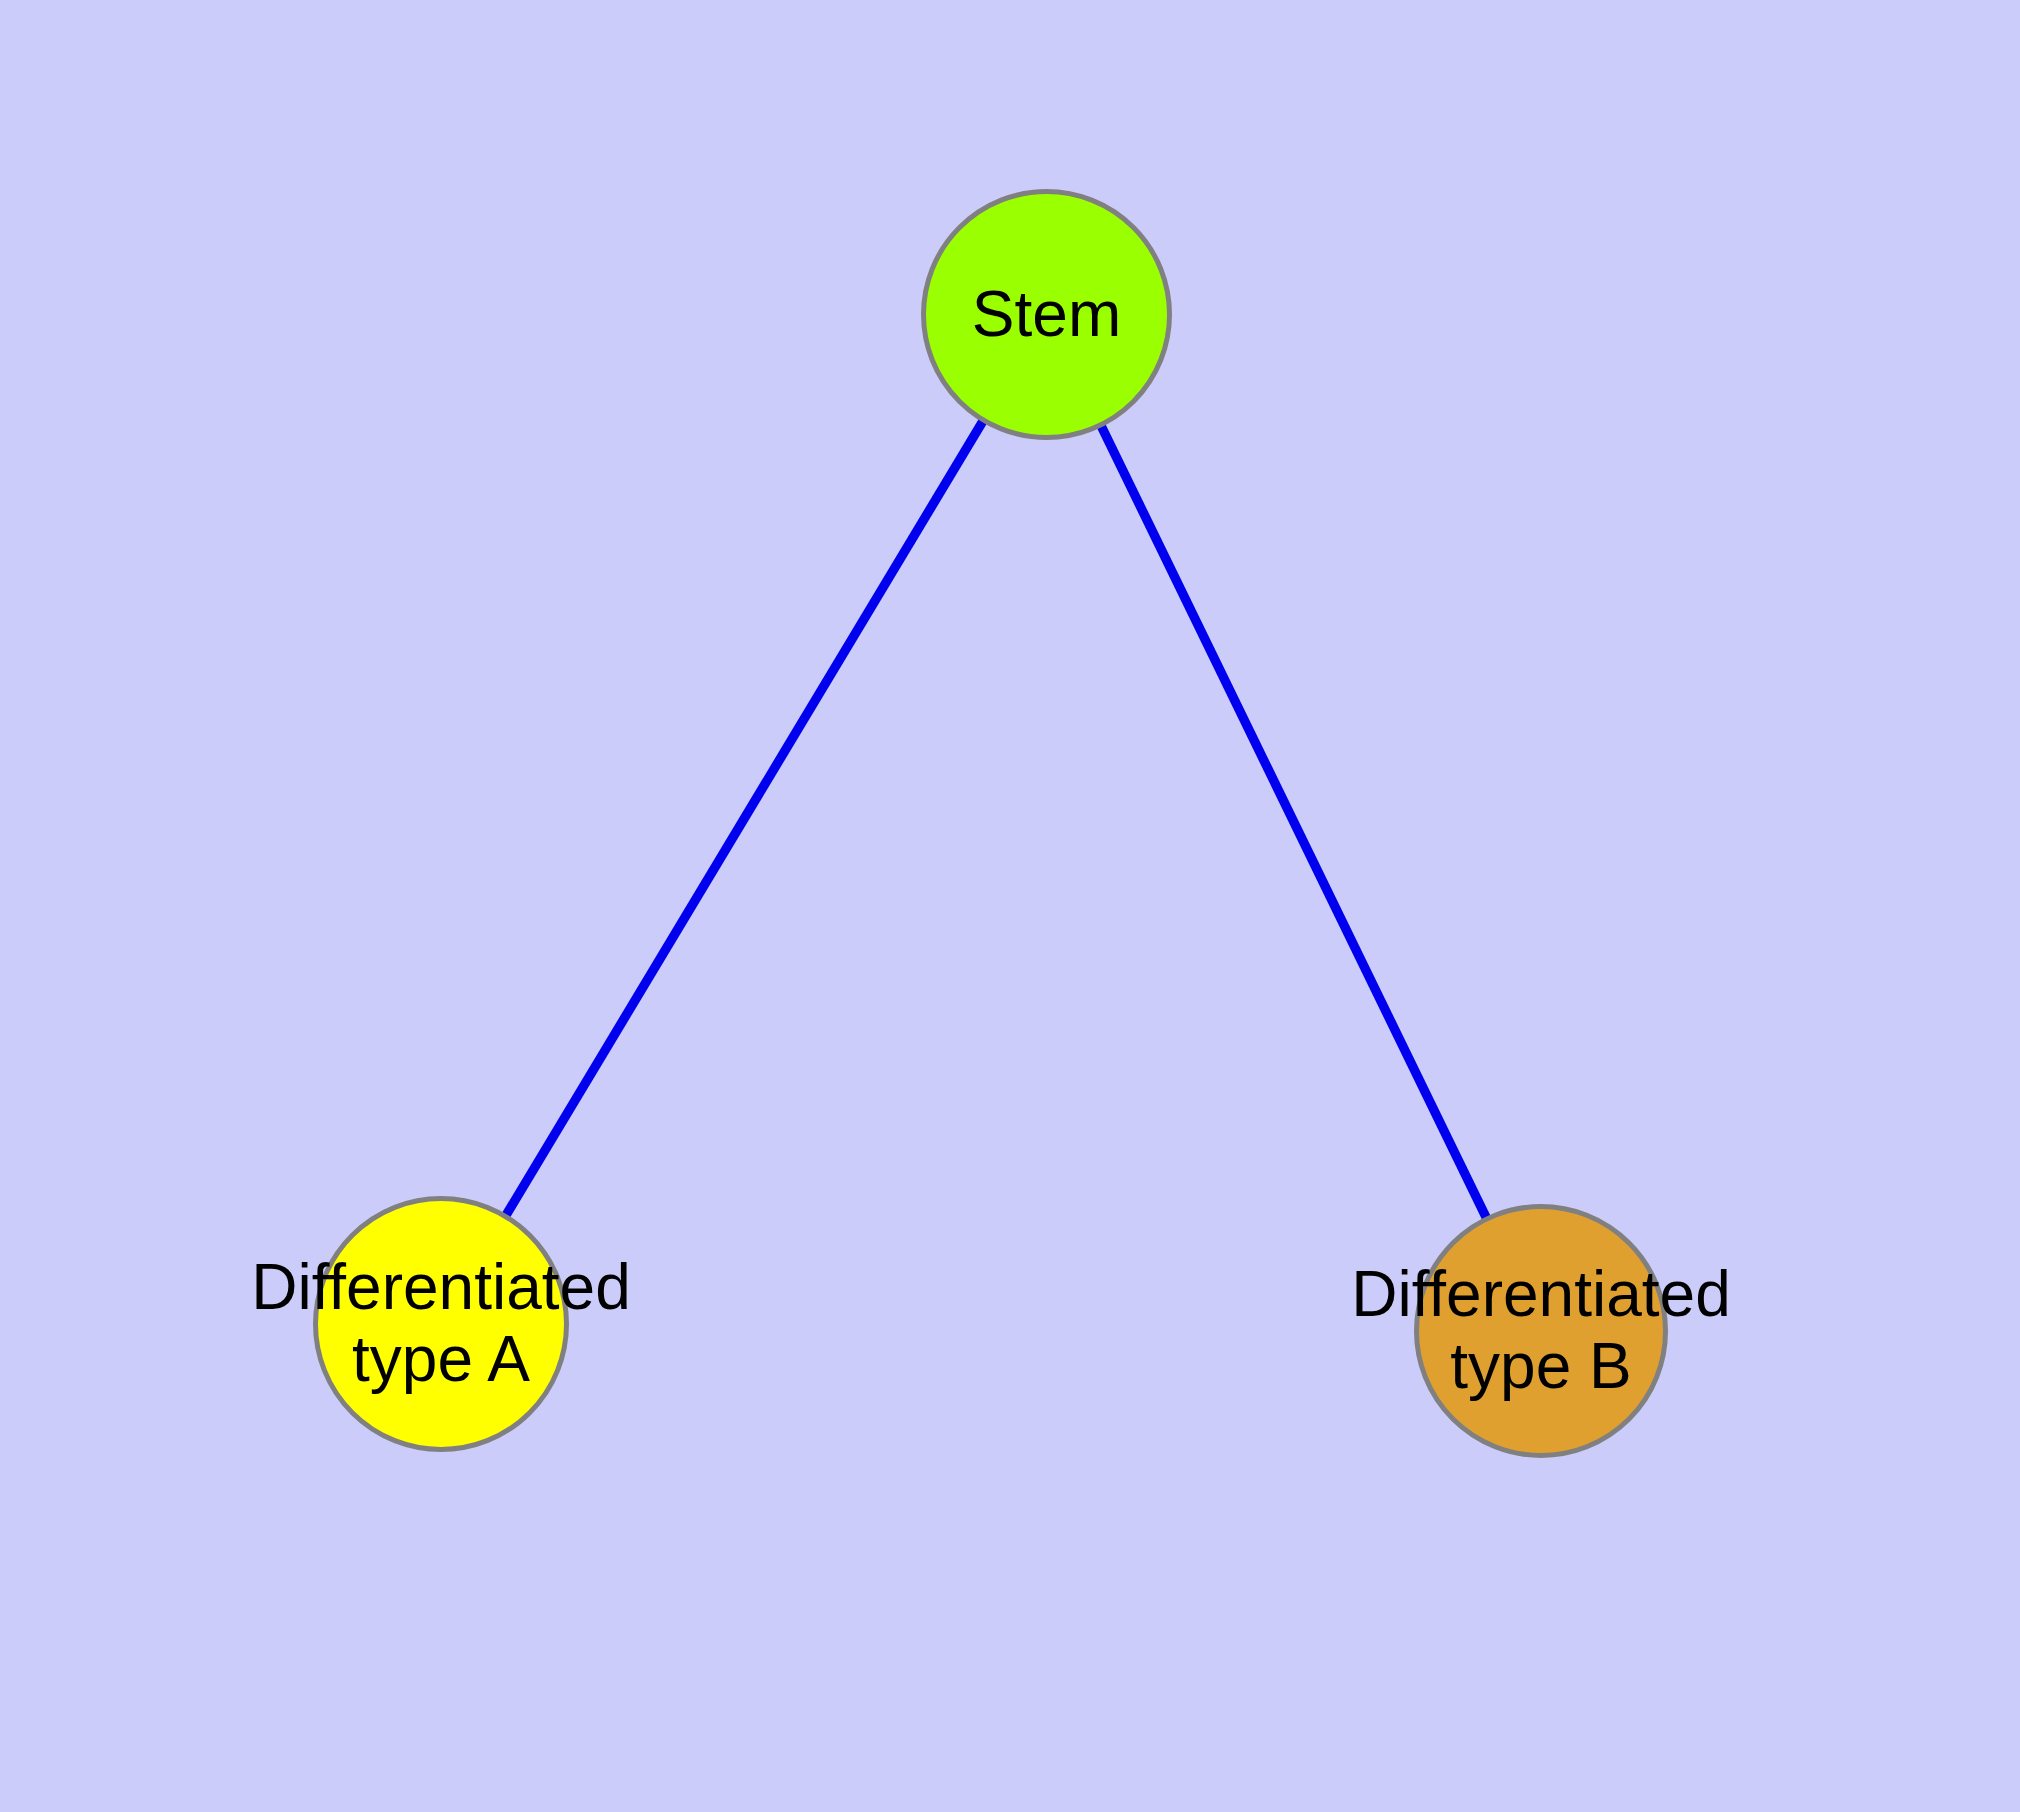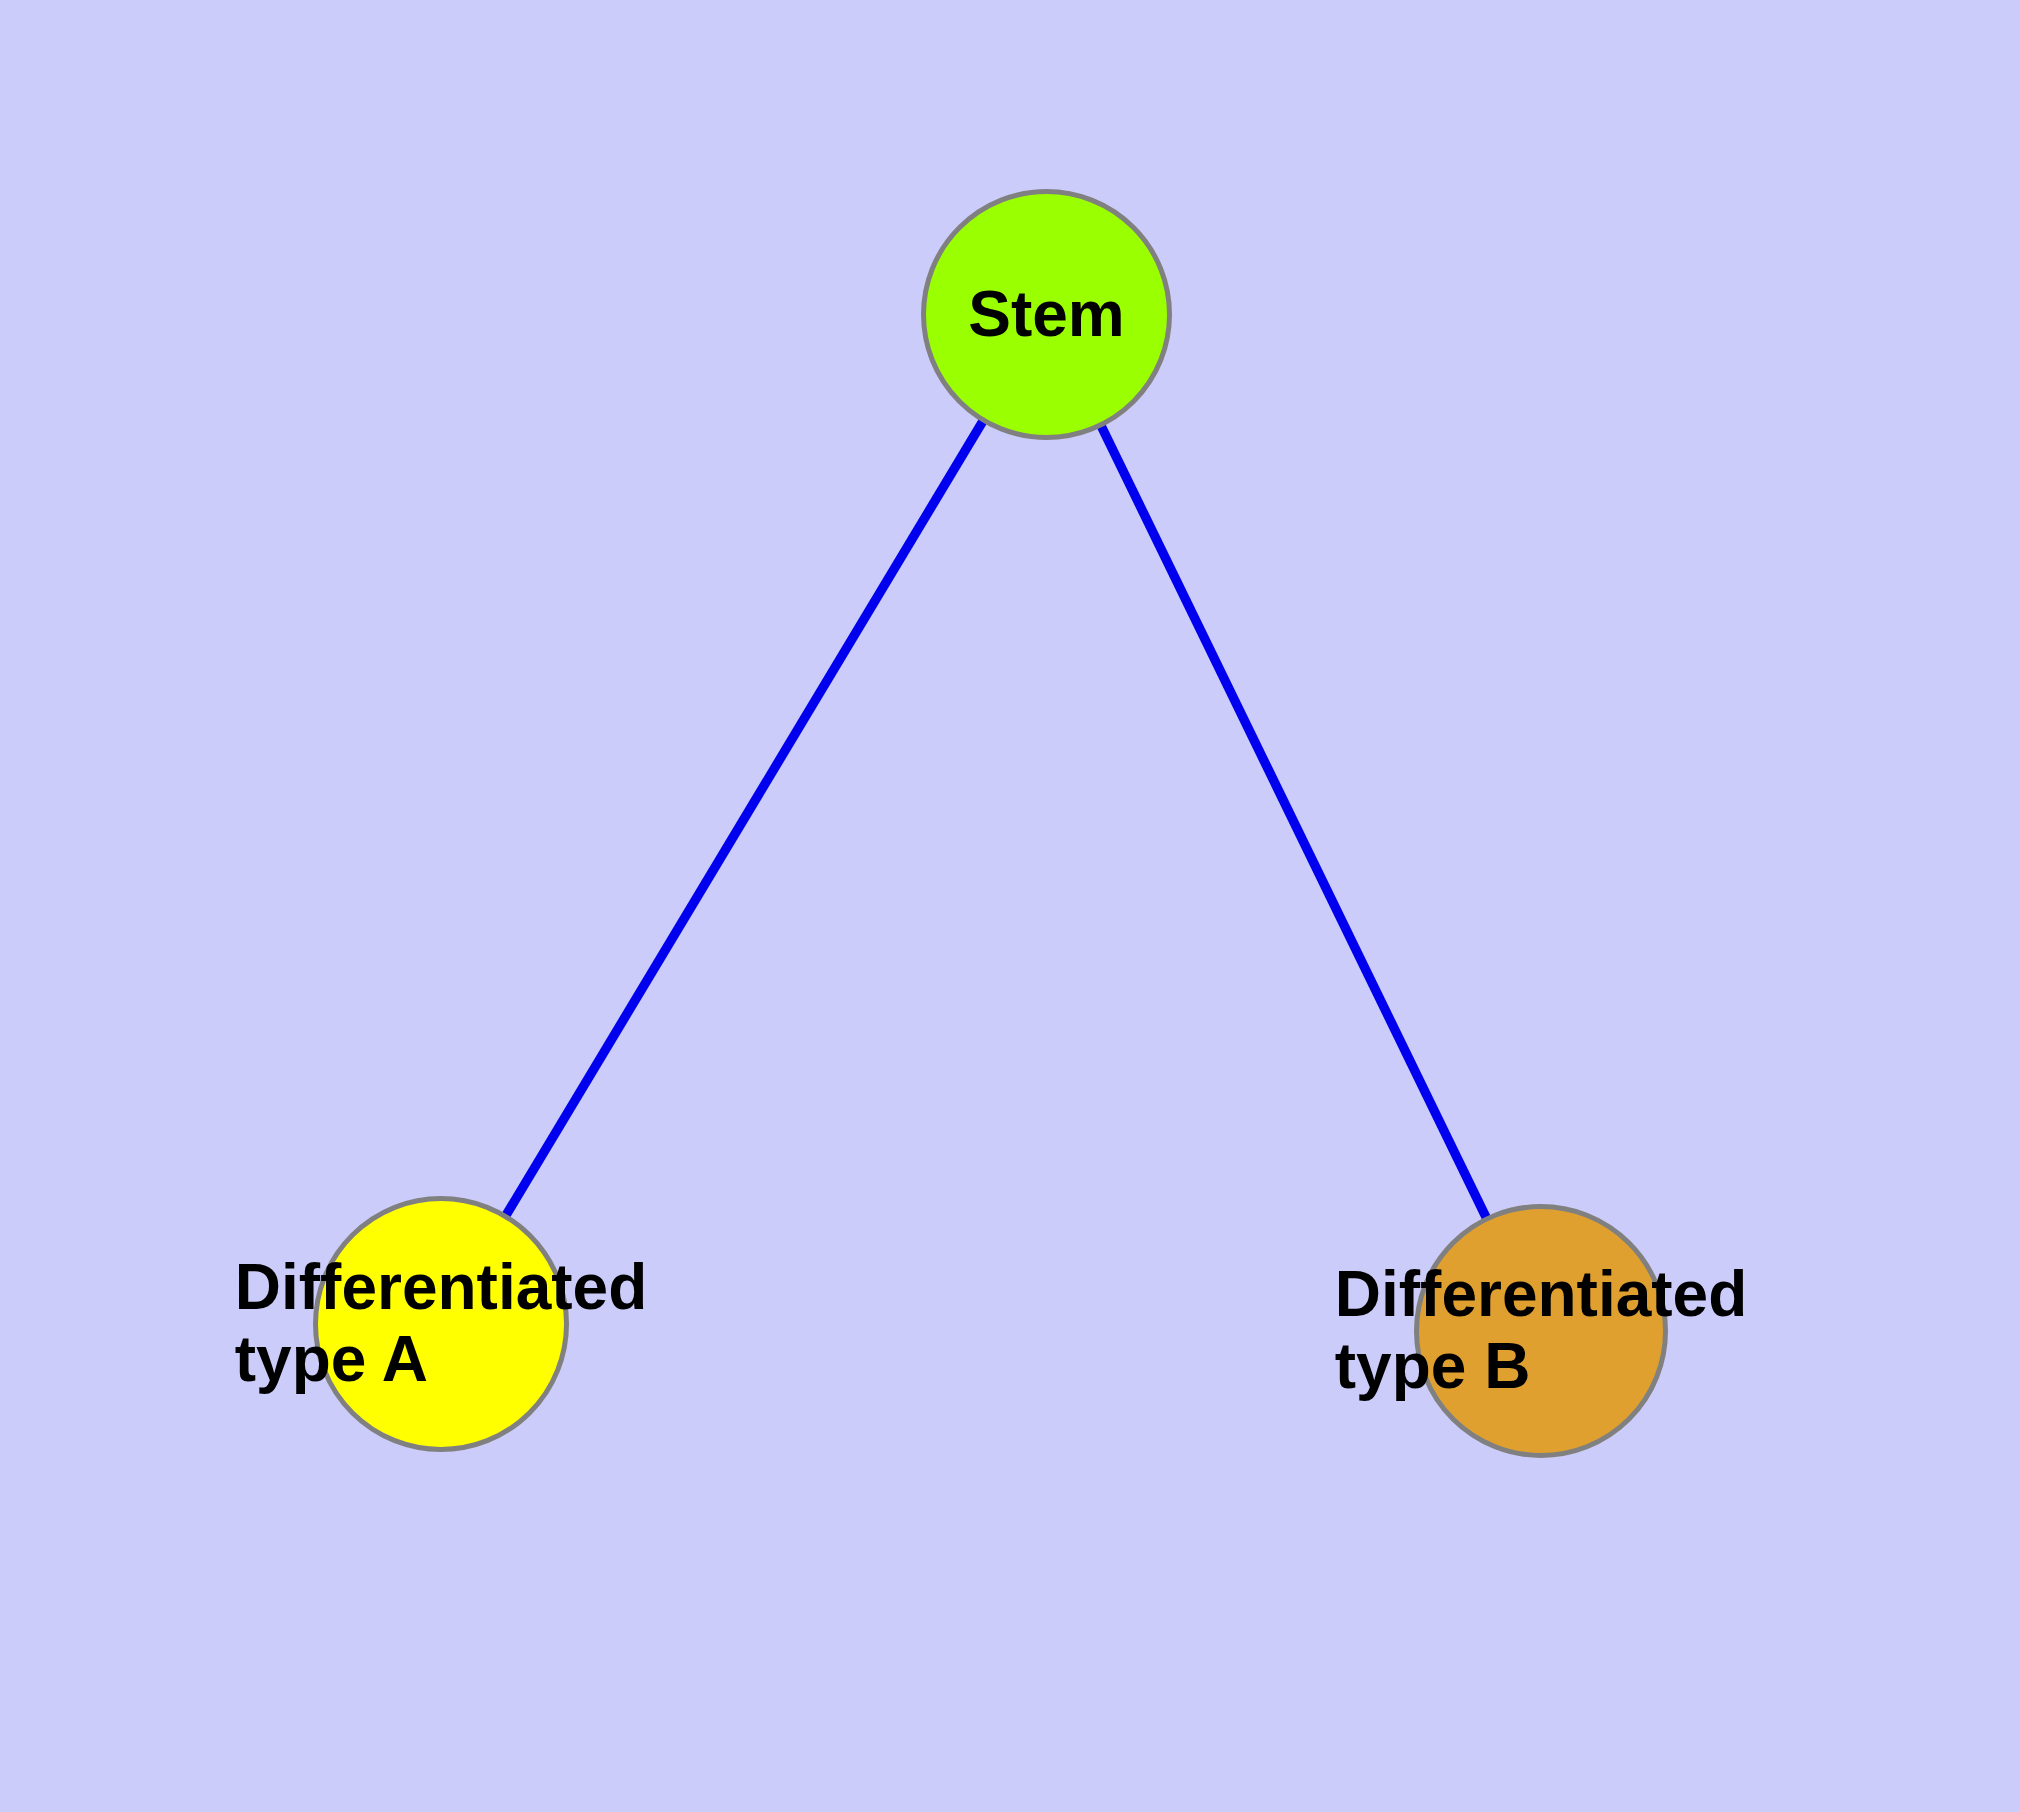--- a/index.html
+++ b/index.html
@@ -32,23 +32,23 @@
     display: flex;
     align-items: center;
     justify-content: center;
   }
   .node-label {
     position: absolute;
     left: 50%;
     top: 50%;
     transform: translate(-50%, -50%);
     white-space: pre;
-    text-align: left;
+    text-align: center;
     color: #000000;
-    font-weight: bold;
+    font-weight: normal;
     line-height: 1.12;
     pointer-events: none;
   }
 </style>
 </head>
 <body>
 
 <div id="canvas" style="width: 2021px; height: 1812px;">
 
   <div id="bg-rect" style="background: rgb(204, 204, 250);"></div>

